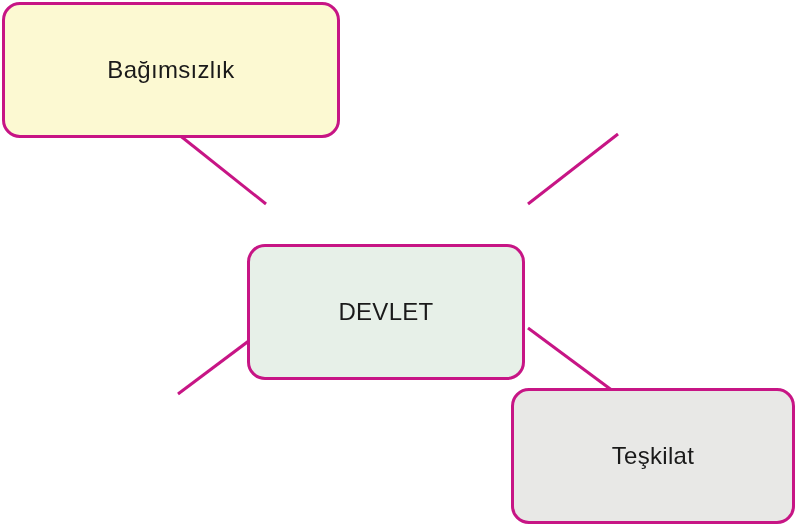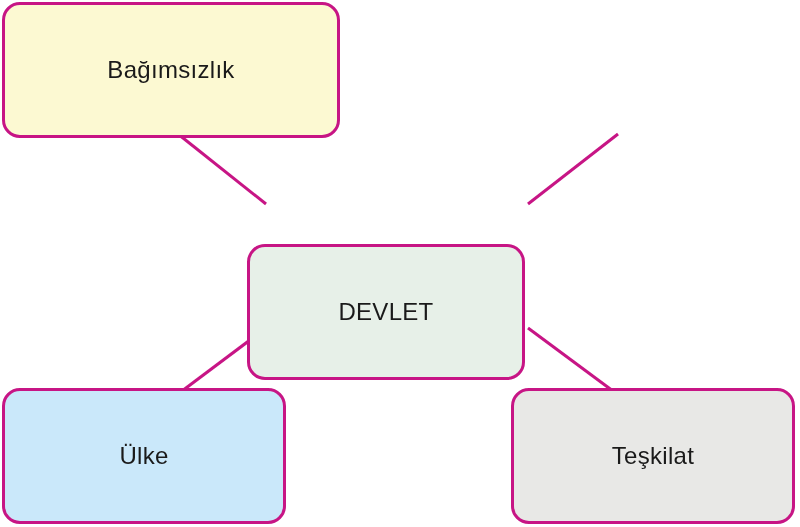--- a/index.html
+++ b/index.html
@@ -60,21 +60,18 @@
 
   <div class="node node-tl" style="background-color: rgb(252, 249, 210); border-color: rgb(199, 21, 133);">
     <span class="node-label" style="color: rgb(26, 26, 26);">Bağımsızlık</span>
   </div>
 
 
   <div class="node node-c" style="background-color: rgb(231, 240, 232); border-color: rgb(199, 21, 133);">
     <span class="node-label" style="color: rgb(26, 26, 26);">DEVLET</span>
   </div>
 
-  <div class="node node-bl" style="background-color: rgb(202, 232, 250); border-color: rgb(199, 21, 133);">
-    <span class="node-label" style="color: rgb(26, 26, 26);">Ülke</span>
-  </div>
 
   <div class="node node-br" style="background-color: rgb(232, 232, 230); border-color: rgb(199, 21, 133);">
     <span class="node-label" style="color: rgb(26, 26, 26);">Teşkilat</span>
   </div>
 
 </div>
 
 </body></html>

